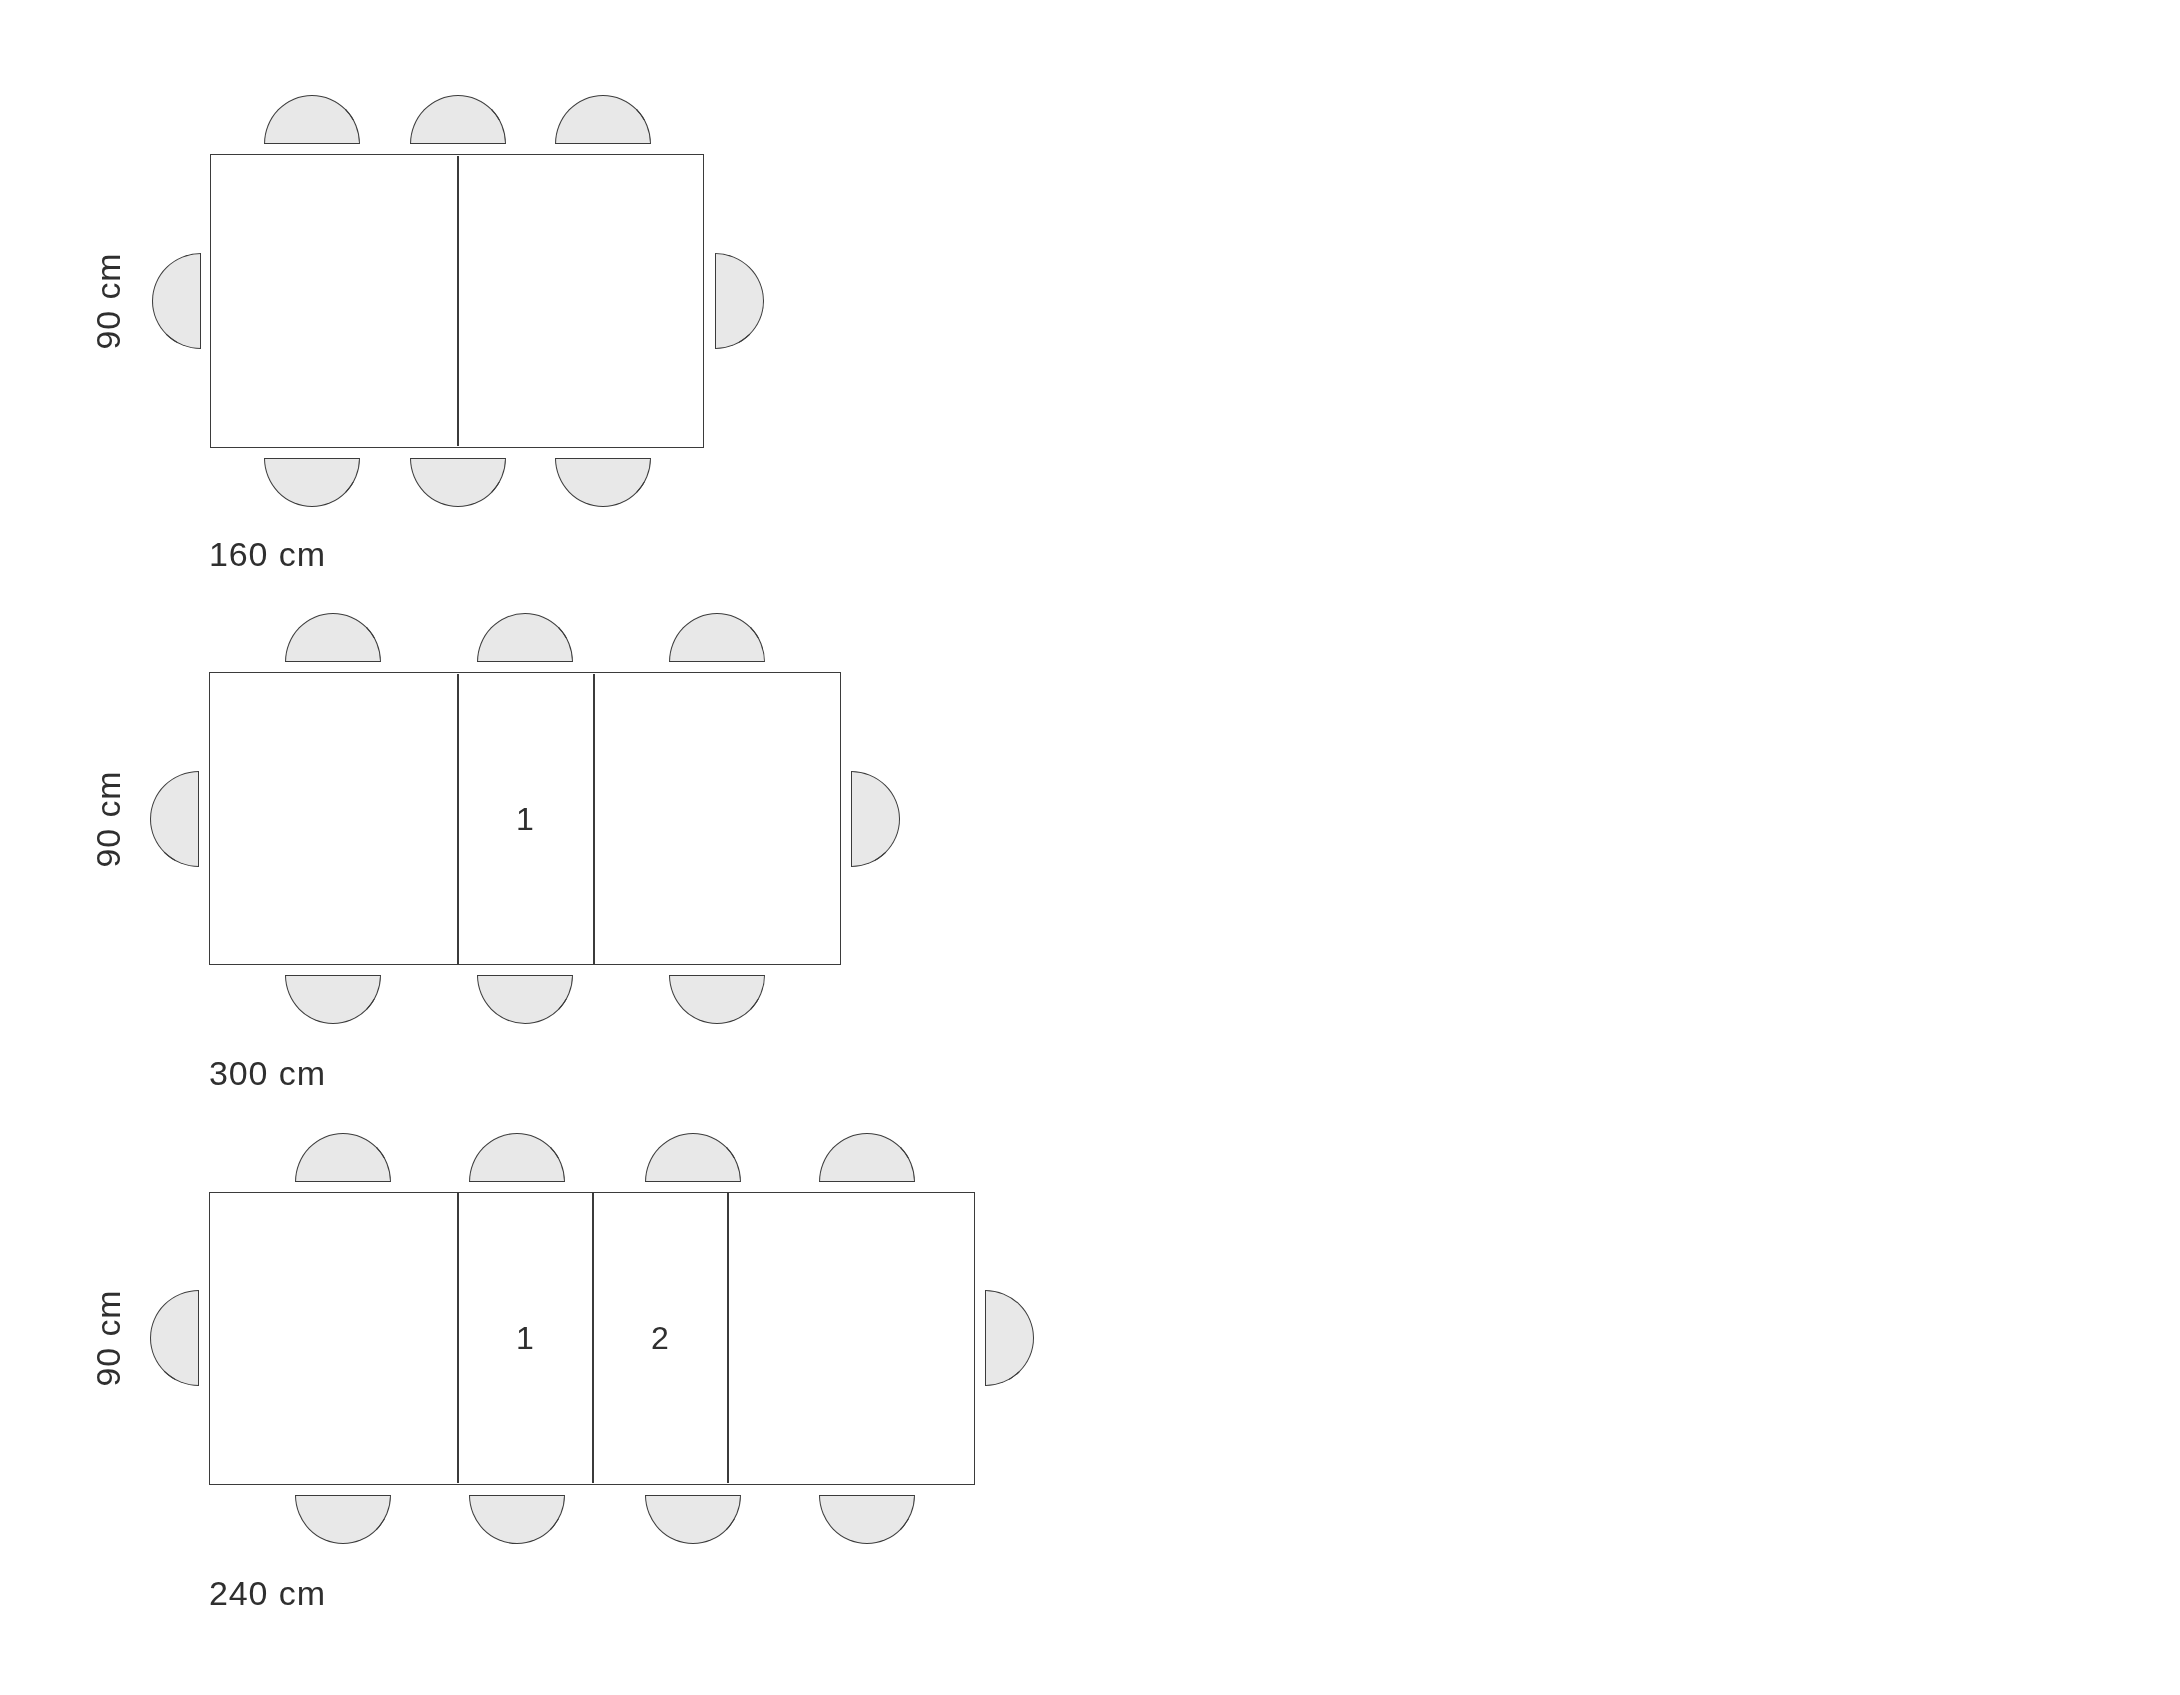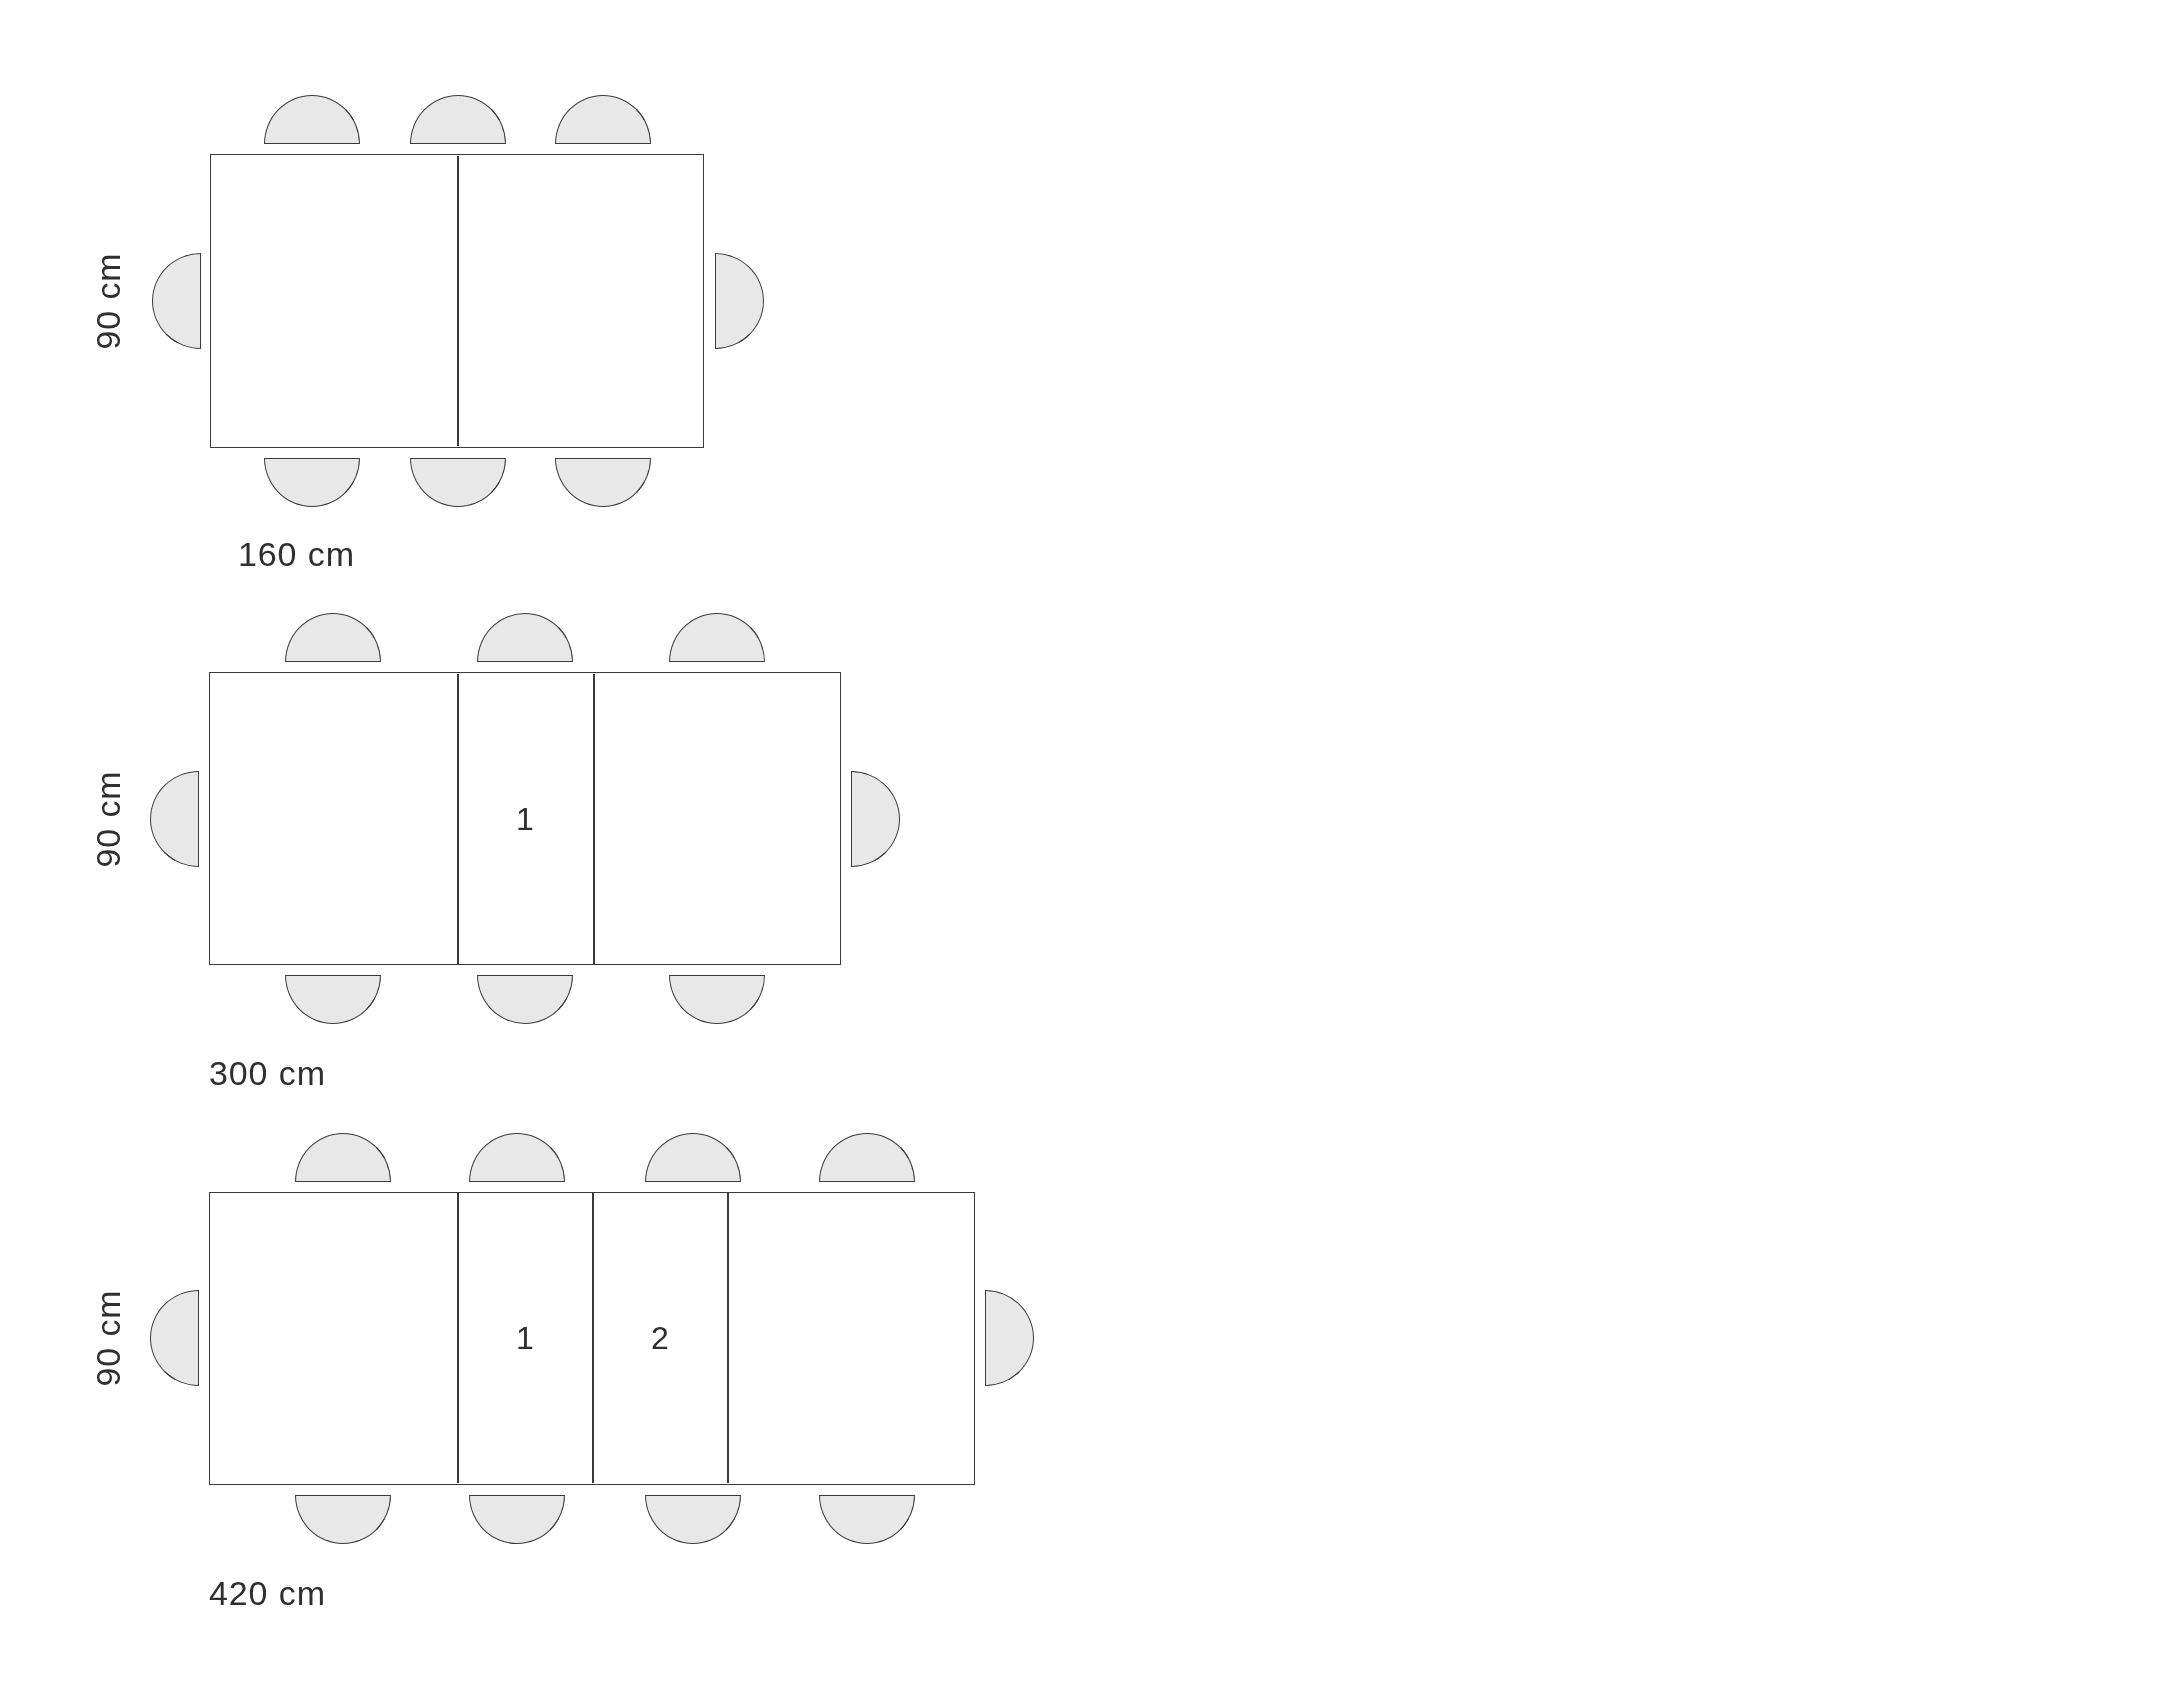--- a/index.html
+++ b/index.html
@@ -66,21 +66,21 @@
       <div class="table-surface" style="left: 210px; top: 154px; width: 494px; height: 294px;"></div>
       <div class="divider" style="left: 457px; top: 156px; width: 1.7px; height: 290px;"></div>
       <div class="chair top" style="left: 264px; top: 95px;"></div>
       <div class="chair top" style="left: 410px; top: 95px;"></div>
       <div class="chair top" style="left: 555px; top: 95px;"></div>
       <div class="chair bottom" style="left: 264px; top: 458px;"></div>
       <div class="chair bottom" style="left: 410px; top: 458px;"></div>
       <div class="chair bottom" style="left: 555px; top: 458px;"></div>
       <div class="chair left" style="left: 152px; top: 253px;"></div>
       <div class="chair right" style="left: 715px; top: 253px;"></div>
-      <div class="dim-label" style="left: 209px; top: 537px; margin-left: 29px;">160 cm</div>
+      <div class="dim-label" style="left: 209px; top: 537px;">160 cm</div>
       <div class="dim-label vertical" style="left: 108px; top: 301px;">90 cm</div>
     </div>
     <div class="diagram">
       <div class="table-surface" style="left: 209px; top: 672px; width: 632px; height: 293px;"></div>
       <div class="divider" style="left: 457px; top: 674px; width: 1.7px; height: 290px;"></div>
       <div class="divider" style="left: 593px; top: 674px; width: 1.7px; height: 290px;"></div>
       <div class="leaf-number" style="left: 525px; top: 819px;">1</div>
       <div class="chair top" style="left: 285px; top: 613px;"></div>
       <div class="chair top" style="left: 477px; top: 613px;"></div>
       <div class="chair top" style="left: 669px; top: 613px;"></div>
@@ -102,17 +102,17 @@
       <div class="chair top" style="left: 295px; top: 1133px;"></div>
       <div class="chair top" style="left: 469px; top: 1133px;"></div>
       <div class="chair top" style="left: 645px; top: 1133px;"></div>
       <div class="chair top" style="left: 819px; top: 1133px;"></div>
       <div class="chair bottom" style="left: 295px; top: 1495px;"></div>
       <div class="chair bottom" style="left: 469px; top: 1495px;"></div>
       <div class="chair bottom" style="left: 645px; top: 1495px;"></div>
       <div class="chair bottom" style="left: 819px; top: 1495px;"></div>
       <div class="chair left" style="left: 150px; top: 1290px;"></div>
       <div class="chair right" style="left: 985px; top: 1290px;"></div>
-      <div class="dim-label" style="left: 209px; top: 1576px;">420 cm</div>
+      <div class="dim-label" style="left: 209px; top: 1576px;">240 cm</div>
       <div class="dim-label vertical" style="left: 108px; top: 1338px;">90 cm</div>
     </div>
   </div>
 
 
 </body></html>

